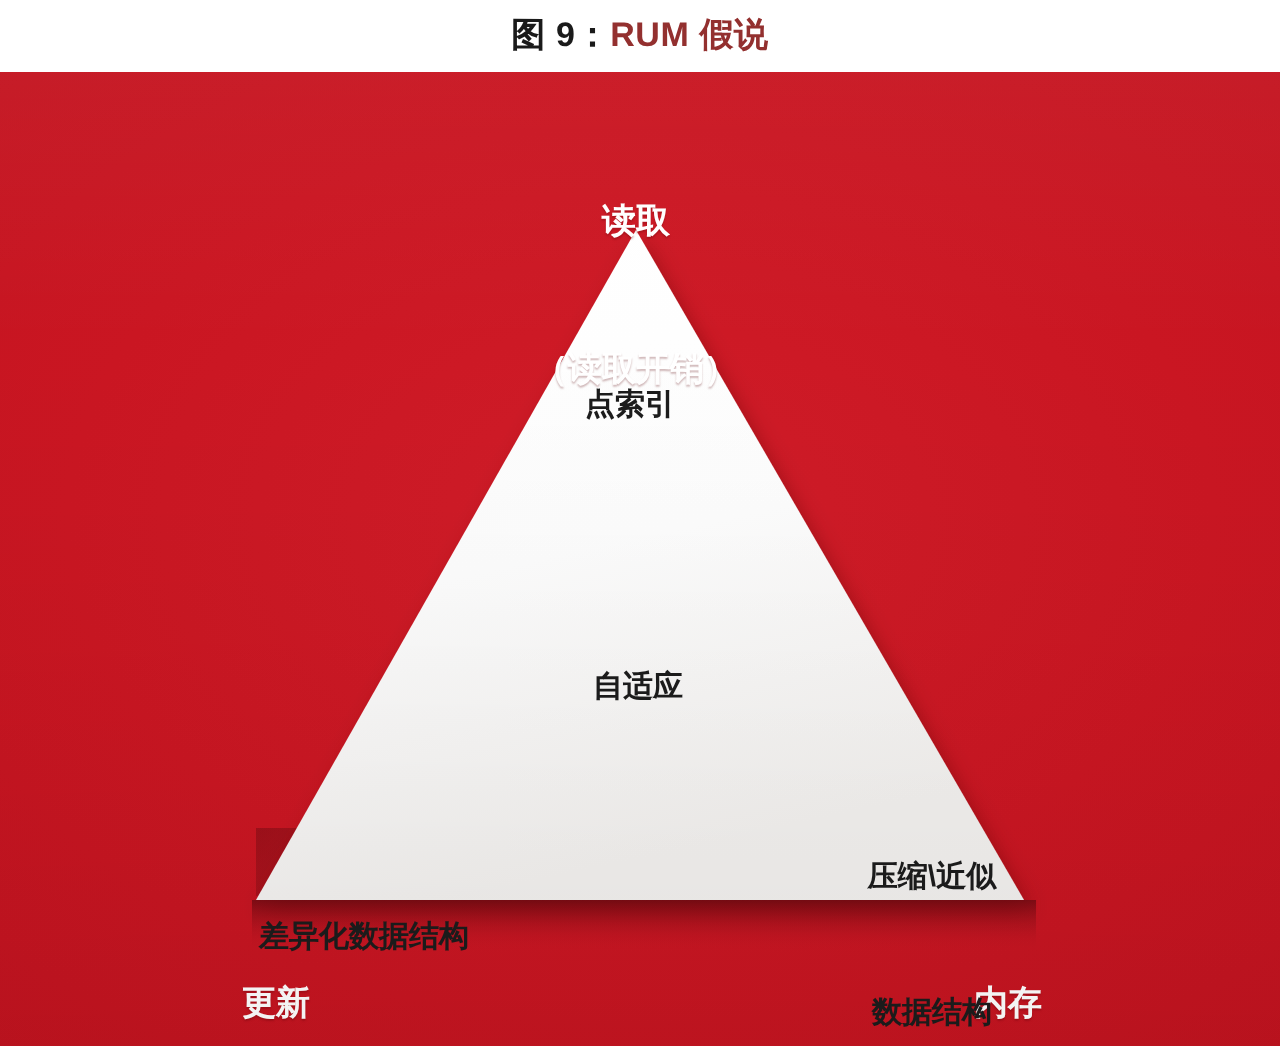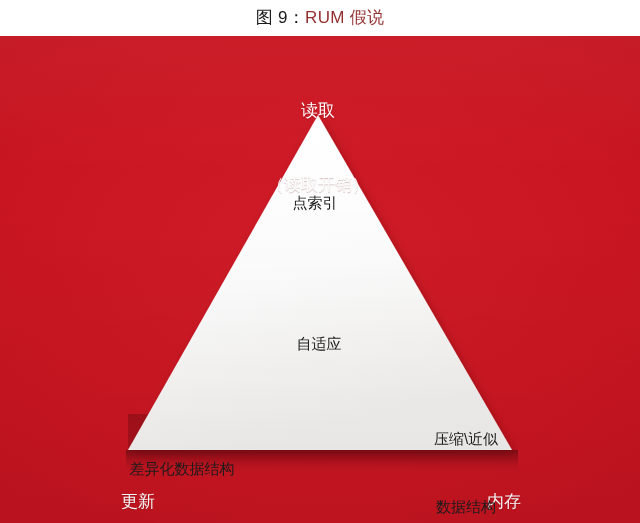--- a/index.html
+++ b/index.html
@@ -13,20 +13,21 @@
   body {
     font-family: "Liberation Sans", "DejaVu Sans", sans-serif;
     background: #ffffff;
   }
 
   #figure-root {
     position: relative;
     width: 640px;
     height: 416px;
     background: #e5e5e5;
+    font-weight: bold;
   }
 
   
   .caption-bar {
     position: absolute;
     left: 0;
     top: 0;
     width: 640px;
     height: 36px;
     background: #ffffff;

